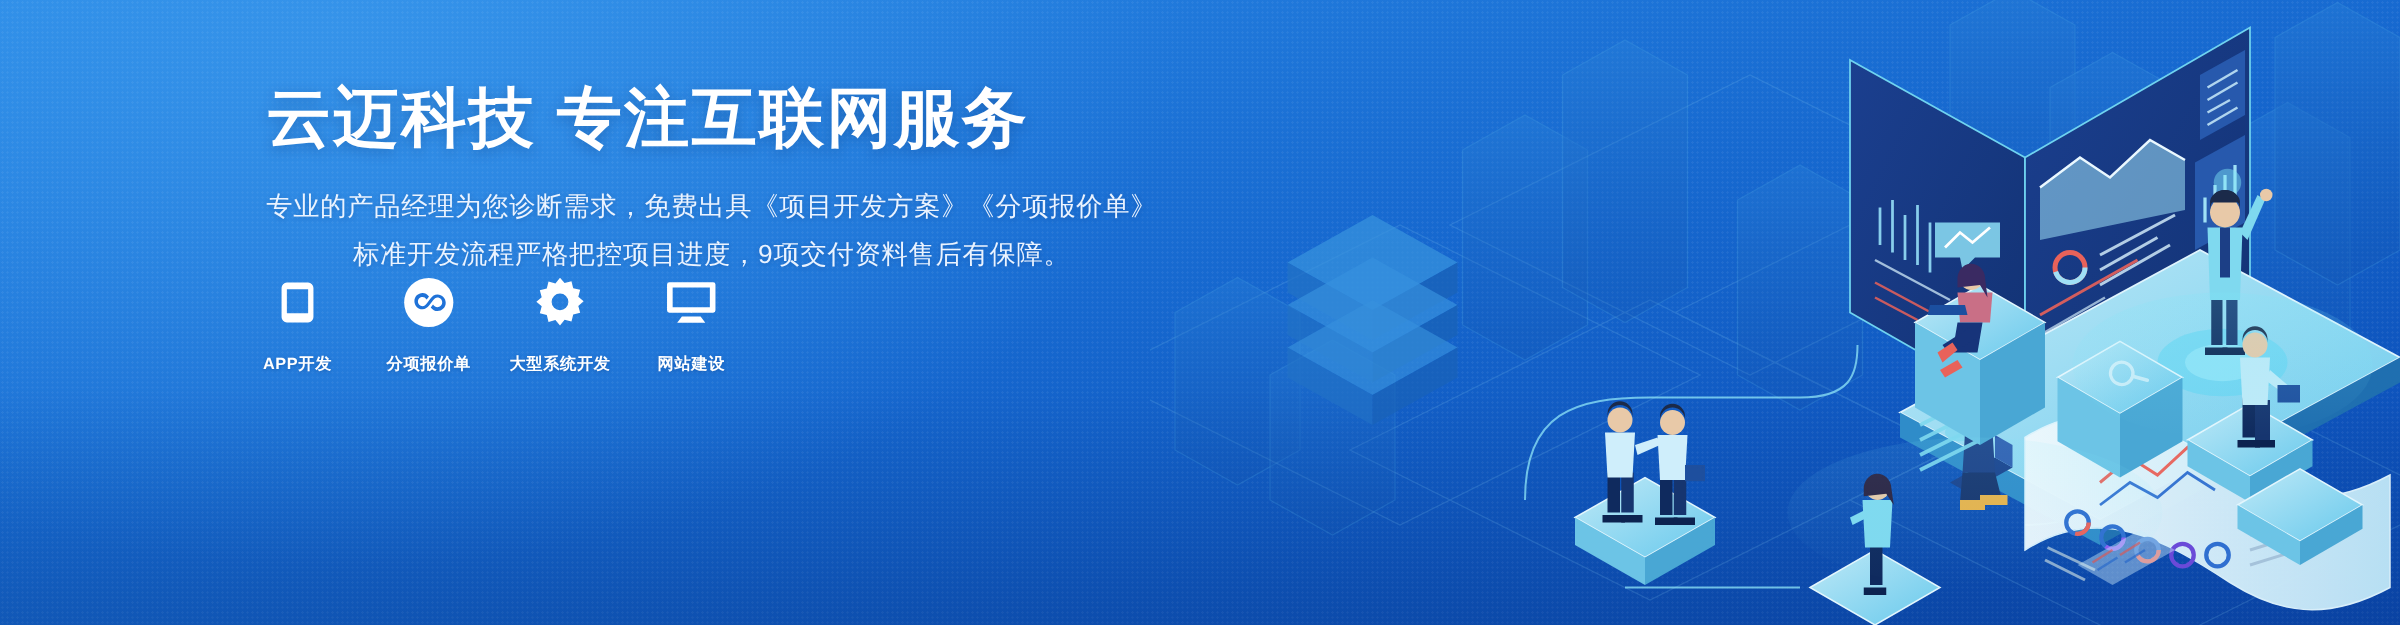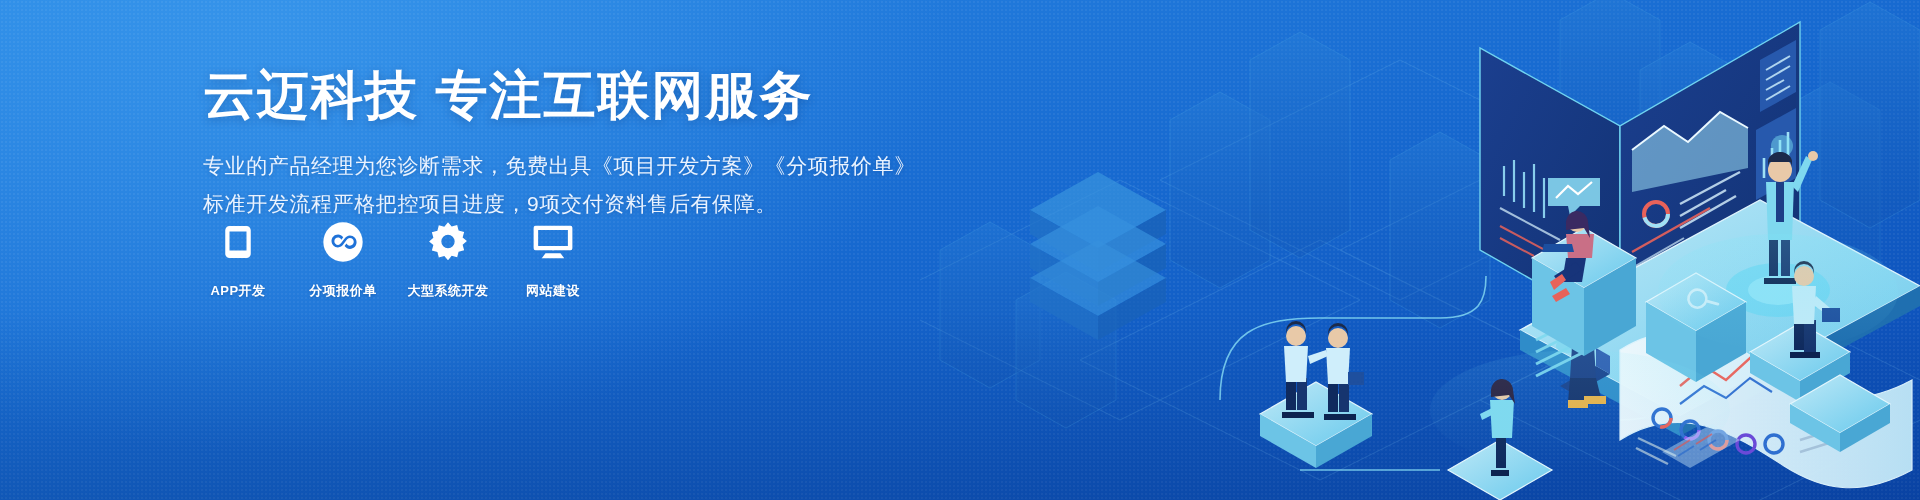--- a/index.html
+++ b/index.html
@@ -23,40 +23,40 @@
     pointer-events:none;
   }
   
   .banner::after{
     content:"";position:absolute;inset:0;
     background:linear-gradient(to bottom,rgba(0,0,0,0) 62%,rgba(4,40,100,0.20) 100%);
     pointer-events:none;
   }
 
   
-  .copy{position:absolute;left:203px;top:66px;z-index:6;}
+  .copy{position:absolute;left:213px;top:66px;z-index:6;}
   .headline{
     color:#ffffff;
     font-size:52px;
     line-height:1.14;
     font-weight:bold;
     letter-spacing:2px;
     white-space:nowrap;
     text-shadow:0 2px 10px rgba(2,40,100,0.28);
   }
   .sub{
     margin-top:22px;
     color:#eaf3ff;
     font-size:21px;
     line-height:1.78;
     letter-spacing:0.6px;
     white-space:nowrap;
     text-shadow:0 1px 4px rgba(2,40,100,0.25);
   }
-  .sub div{white-space:nowrap;}
+  .sub div{white-space:nowrap;text-align:center;}
 
   
   .services{
     position:absolute;left:203px;top:220px;z-index:6;
     display:flex;align-items:flex-start;gap:35px;
   }
   .svc{width:70px;display:flex;flex-direction:column;align-items:center;}
   .svc .glyph{height:44px;display:flex;align-items:center;justify-content:center;}
   .svc .glyph svg{display:block;fill:#ffffff;}
   .svc .cap{

